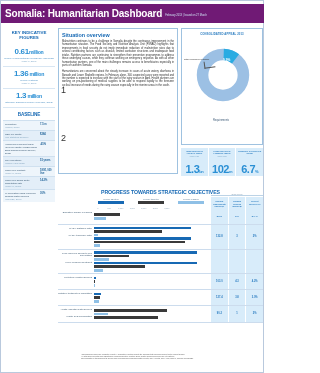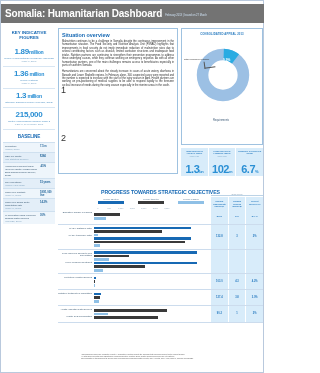--- a/index.html
+++ b/index.html
@@ -3,21 +3,21 @@
 <meta charset="utf-8">
 <style>
   html,body{margin:0;padding:0;background:#fff;}
   body{width:264px;height:373px;overflow:hidden;
        font-family:"Liberation Sans",sans-serif;color:#1b1b1b;}
   #page{position:relative;width:264px;height:373px;background:#ffffff;
         border:1px solid #b9c9dd;box-sizing:border-box;}
 
   
   .hdr{position:absolute;left:0;top:3px;width:264px;height:19px;
-       background:#737373;display:flex;align-items:center;}
+       background:#701a75;display:flex;align-items:center;}
   .hdr-title{color:#fff;font-size:10px;font-weight:bold;letter-spacing:-.2px;
              margin-left:4px;white-space:nowrap;}
   .hdr-sub{color:#cfe2f4;font-size:2.6px;margin-left:3px;white-space:nowrap;
            position:relative;top:2px;}
 
   
   .side{position:absolute;left:2px;top:26px;width:52px;height:345px;
         background:#ffffff;}
   .side-hd{color:#1769b4;font-size:4.4px;font-weight:bold;text-align:center;
            line-height:5.4px;padding:3px 2px 4px;}
@@ -116,38 +116,33 @@
 
   <div class="hdr">
     <span class="hdr-title">Somalia: Humanitarian Dashboard</span>
     <span class="hdr-sub">February 2013 | Issued on 27 March</span>
   </div>
 
   <div class="side">
     <div class="side-hd">KEY INDICATIVE FIGURES</div>
 
     <div class="kpi">
-      <div class="kpi-num"><span>1.89</span><small>million</small></div>
+      <div class="kpi-num"><span>0.61</span><small>million</small></div>
       <div class="kpi-cap">people in humanitarian emergency and crisis</div>
       <div class="kpi-src">(FSNAU, 2013)</div>
     </div>
     <div class="kpi">
       <div class="kpi-num"><span>1.36</span><small> million</small></div>
       <div class="kpi-cap">people in stress</div>
       <div class="kpi-src">(FSNAU, 2013)</div>
     </div>
     <div class="kpi">
       <div class="kpi-num"><span>1.3</span><small> million</small></div>
       <div class="kpi-cap">internally displaced people (UNHCR, 2013)</div>
       <div class="kpi-src"></div>
-    </div>
-    <div class="kpi">
-      <div class="kpi-num"><span>215,000</span><small></small></div>
-      <div class="kpi-cap">acutely malnourished children under 5</div>
-      <div class="kpi-src">(FSNAU, as of January 2013)</div>
     </div>
 
     <div class="base-hd">BASELINE</div>
     <div>
       <div class="brow">
         <div class="bl"><span>Population</span><br><i>(UNDP, 2005)</i></div>
         <div class="bv">7.5 m</div>
       </div>
       <div class="brow">
         <div class="bl"><span>GDP per capita</span><br><i>(UN statistics division)</i></div>

